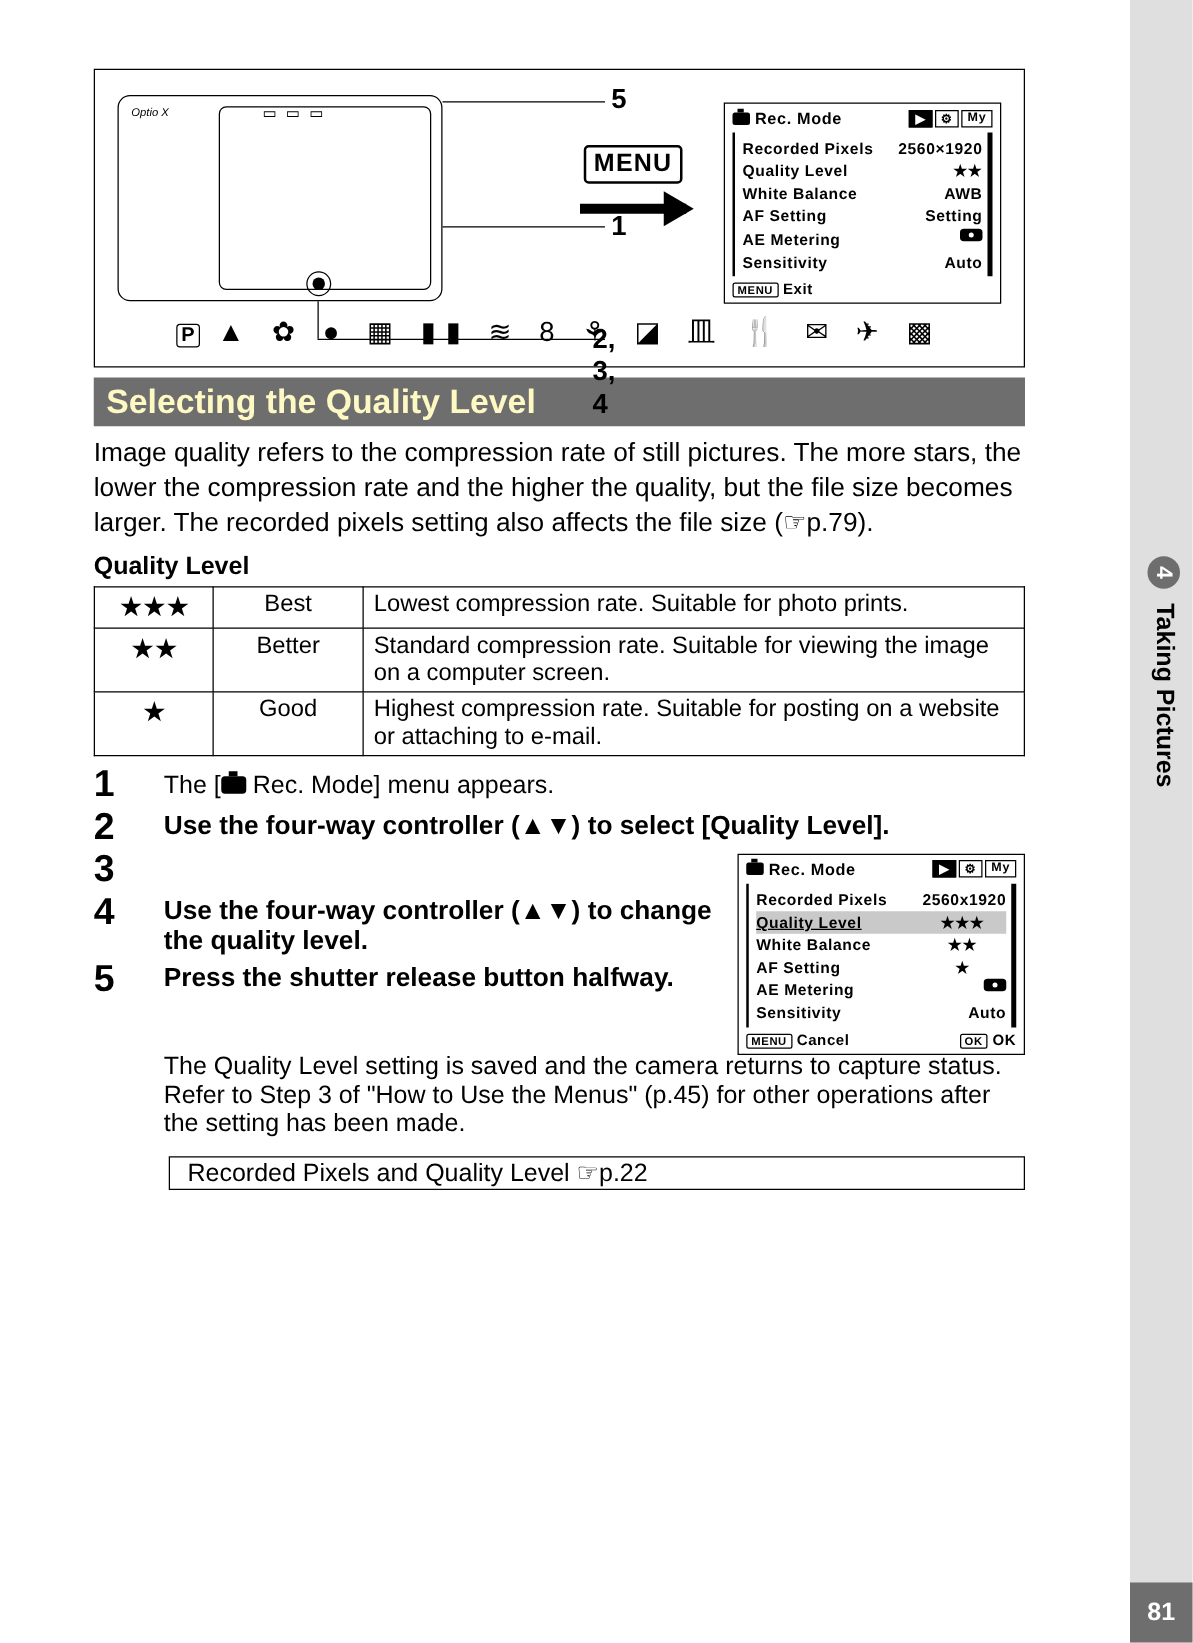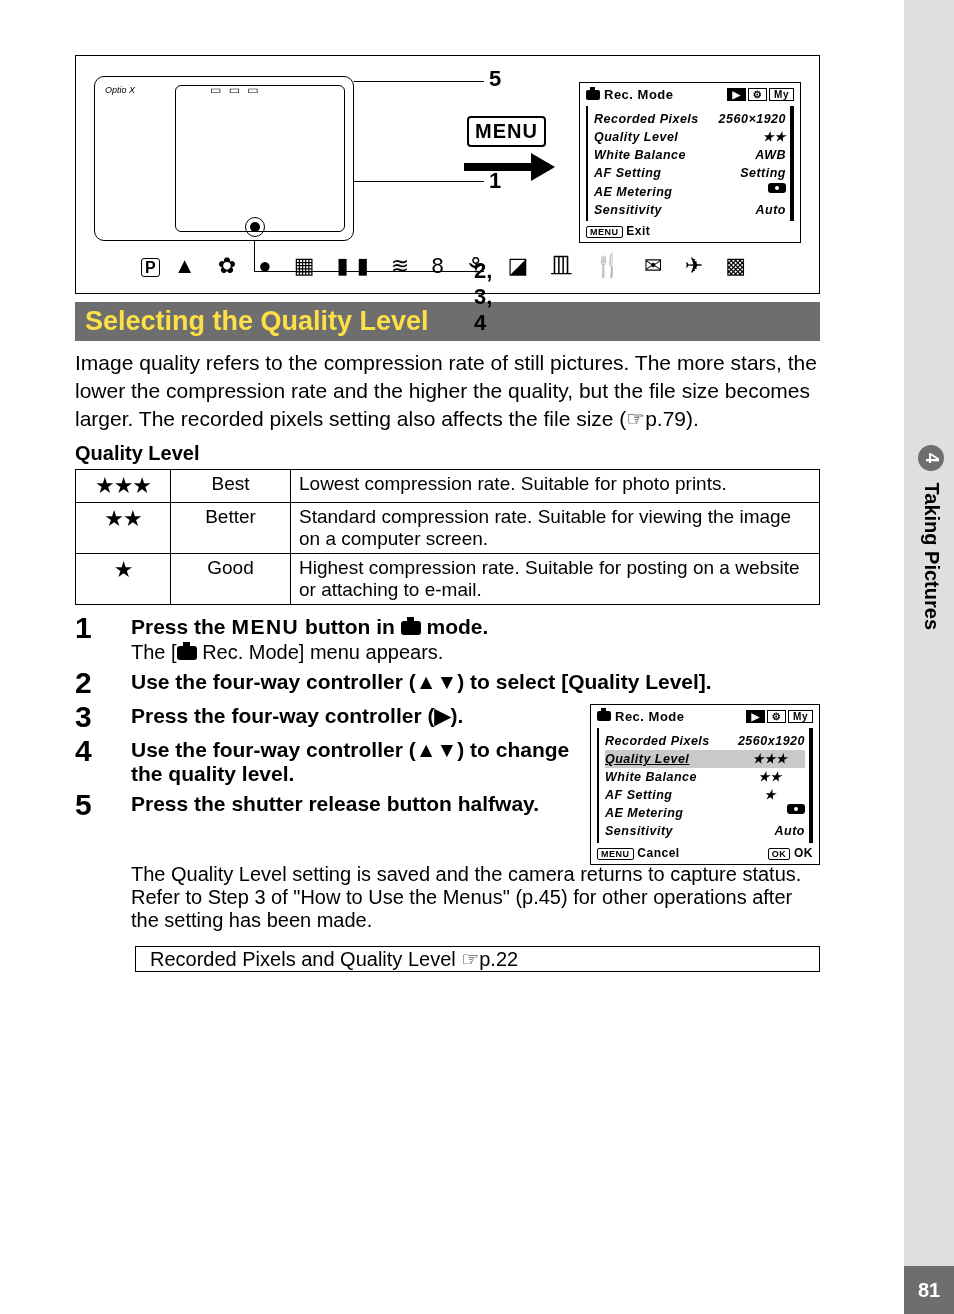--- a/index.html
+++ b/index.html
@@ -100,21 +100,21 @@
     width: 240px; border: 1px solid #000; padding: 4px 6px 4px 6px;
     font-size: 13px; font-weight: bold; letter-spacing: .5px;
     position: relative;
   }
   .screen-head {
     display:flex; align-items:center; gap: 4px; margin-bottom: 4px; text-align: center;
   }
   .head-cam { width: 14px; height: 10px; background:#000; border-radius:2px; display:inline-block; position:relative; }
   .head-cam::before { content:""; position:absolute; top:-3px; left:4px; width:5px; height:3px; background:#000; }
   .head-btn { border:1px solid #000; font-size:10px; padding:0 4px; font-weight:bold; }
-  .menu-rows { border-left: 2px solid #000; border-right: 4px solid #000; padding: 4px 4px 2px 6px; font-style: italic; }
+  .menu-rows { border-left: 2px solid #000; border-right: 4px solid #000; padding: 4px 4px 2px 6px; }
   .mrow { display:flex; justify-content:space-between; font-size:12.5px; line-height:1.45; }
   .mrow.sel { background:#c9c9c9; }
   .exit-row { display:flex; align-items:flex-end; gap:4px; margin-top:3px; font-size:12px; justify-content: space-between; }
   .exit-row .mkey { border:1px solid #000; font-size:9px; padding: 0 3px; border-radius:2px; font-weight:bold; }
   .awb { font-family: Arial; letter-spacing: .5px; }
   .icon-meter { display:inline-block; width:18px; height:10px; background:#000; border-radius:3px; position:relative; }
   .icon-meter::after{content:""; position:absolute; top:3px; left:7px; width:4px; height:4px; background:#fff; border-radius:50%;}
   .dd-col { width: 70px; text-align:center; }
 
   
@@ -122,21 +122,21 @@
     text-align: center;
     margin: 8px 0 2px 0;
     font-size: 22px;
     letter-spacing: 8px;
   }
   .icons-row .p-icon { border:1.5px solid #000; padding: 0 3px; border-radius: 3px; font-weight:bold; font-size:16px; letter-spacing:0;}
 
   
   .bar {
     background: #6e6e6e;
-    color: #fde047;
+    color: #fef9c3;
     font-size: 27px;
     font-weight: bold;
     padding: 4px 10px;
     margin-top: 8px;
   }
   .body-text { font-size: 21px; line-height: 1.35; margin: 8px 0 4px 0; }
 
   
   .tbl-title { font-weight:bold; font-size:20px; margin-top: 8px; }
   table.qt { border-collapse: collapse; width: 100%; margin-top: 4px; font-size: 19px; }
@@ -272,40 +272,36 @@
             <td class="lbl">Good</td>
             <td>Highest compression rate. Suitable for posting on a website or attaching to e-mail.</td>
           </tr>
     </tbody>
       </table>
 
     <div class="steps">
       <div class="step">
         <div class="num">1</div>
         <div class="body">
-          <div class="head">
-            <span>Press the </span><span class="menu-inline">MENU</span><span> button in </span><span class="cam-icon-inline"></span><span> mode.</span>
-          </div>
           <div class="sub"><span>The [</span><span class="cam-icon-inline"></span><span> Rec. Mode] menu appears.</span></div>
         </div>
       </div>
 
       <div class="step">
         <div class="num">2</div>
         <div class="body">
             <div class="head">Use the four-way controller (▲▼) to select [Quality Level].</div>
           </div>
       </div>
 
       <div class="step45-wrap">
         <div style="flex:1;">
           <div class="step">
             <div class="num">3</div>
             <div class="body">
-              <div class="head">Press the four-way controller (▶).</div>
             </div>
           </div>
           <div class="step">
             <div class="num">4</div>
             <div class="body">
                 <div class="head">Use the four-way controller (▲▼) to change the quality level.</div>
               </div>
           </div>
           <div class="step">
             <div class="num">5</div>

